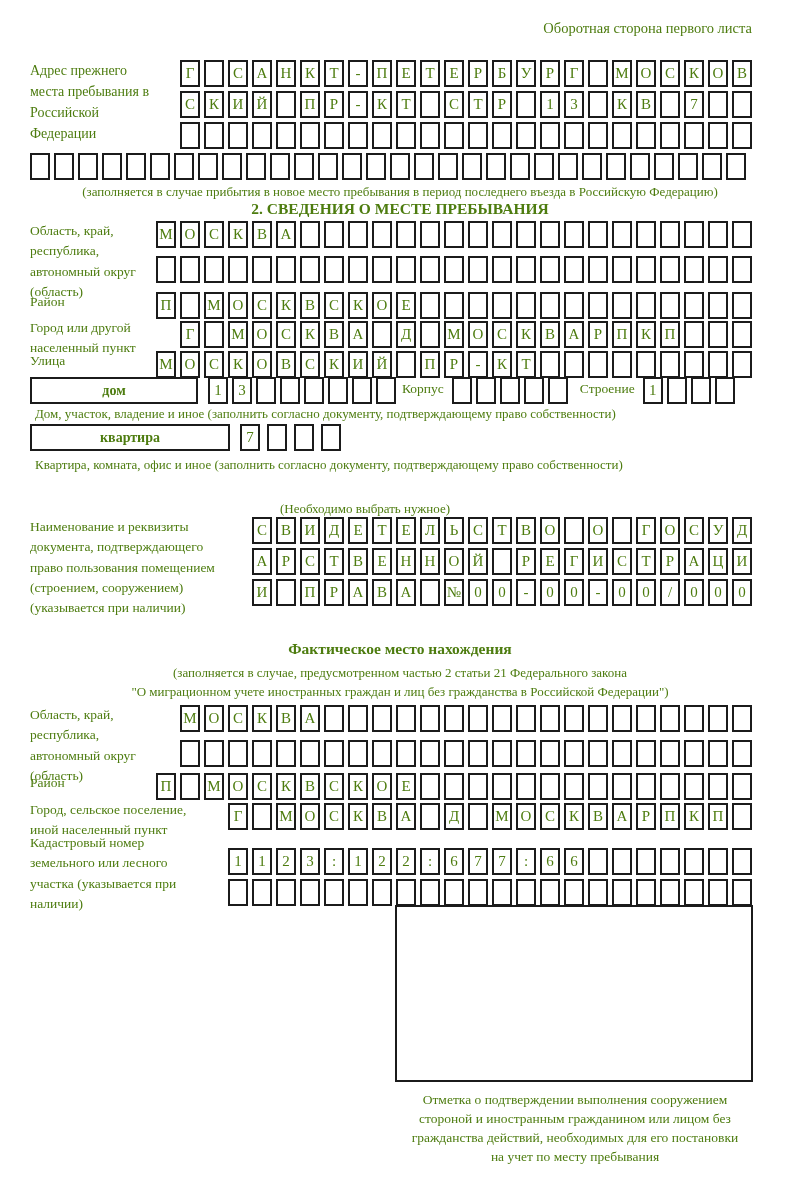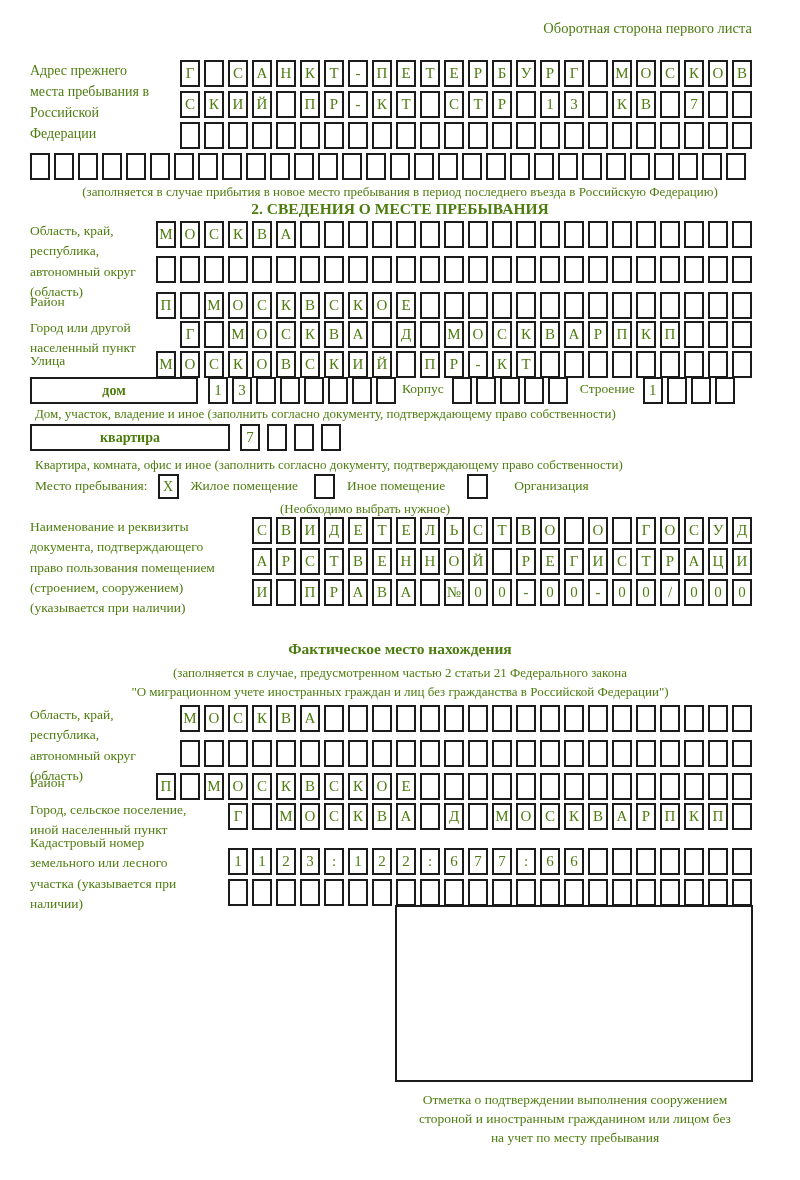--- a/index.html
+++ b/index.html
@@ -76,29 +76,20 @@
     <div class="grid-row"><span class="cell">1</span><span class="cell"></span><span class="cell"></span><span class="cell"></span></div>
   </div>
   <div class="abs caption" style="top:405px;left:35px;">Дом, участок, владение и иное (заполнить согласно документу, подтверждающему право собственности)</div>
 
   <div class="field" style="top:424px;">
     <div class="widebox" style="width:200px;">квартира</div>
     <div class="grid-row gap6" style="margin-left:10px;"><span class="cell">7</span><span class="cell"></span><span class="cell"></span><span class="cell"></span></div>
   </div>
   <div class="abs caption" style="top:456px;left:35px;">Квартира, комната, офис и иное (заполнить согласно документу, подтверждающему право собственности)</div>
 
-  <div class="field" style="top:474px;left:35px;align-items:center;">
-    <div class="label" style="white-space:nowrap;">Место пребывания:</div>
-    <span class="checkbox" style="margin-left:10px;">X</span>
-    <div class="label" style="margin-left:12px;white-space:nowrap;">Жилое помещение</div>
-    <span class="checkbox" style="margin-left:16px;"></span>
-    <div class="label" style="margin-left:12px;white-space:nowrap;">Иное помещение</div>
-    <span class="checkbox" style="margin-left:22px;"></span>
-    <div class="label" style="margin-left:26px;white-space:nowrap;">Организация</div>
-  </div>
   <div class="abs caption" style="top:500px;left:205px;width:320px;text-align:center;">(Необходимо выбрать нужное)</div>
 
   <div class="field" style="top:517px;">
     <div class="label" style="width:222px;padding-right:20px;">Наименование и реквизиты документа, подтверждающего право пользования помещением (строением, сооружением) (указывается при наличии)</div>
     <div class="rows-col">
       <div class="grid-row"><span class="cell">С</span><span class="cell">В</span><span class="cell">И</span><span class="cell">Д</span><span class="cell">Е</span><span class="cell">Т</span><span class="cell">Е</span><span class="cell">Л</span><span class="cell">Ь</span><span class="cell">С</span><span class="cell">Т</span><span class="cell">В</span><span class="cell">О</span><span class="cell"></span><span class="cell">О</span><span class="cell"></span><span class="cell">Г</span><span class="cell">О</span><span class="cell">С</span><span class="cell">У</span><span class="cell">Д</span></div>
       <div class="grid-row"><span class="cell">А</span><span class="cell">Р</span><span class="cell">С</span><span class="cell">Т</span><span class="cell">В</span><span class="cell">Е</span><span class="cell">Н</span><span class="cell">Н</span><span class="cell">О</span><span class="cell">Й</span><span class="cell"></span><span class="cell">Р</span><span class="cell">Е</span><span class="cell">Г</span><span class="cell">И</span><span class="cell">С</span><span class="cell">Т</span><span class="cell">Р</span><span class="cell">А</span><span class="cell">Ц</span><span class="cell">И</span></div>
       <div class="grid-row"><span class="cell">И</span><span class="cell"></span><span class="cell">П</span><span class="cell">Р</span><span class="cell">А</span><span class="cell">В</span><span class="cell">А</span><span class="cell"></span><span class="cell">№</span><span class="cell">0</span><span class="cell">0</span><span class="cell">-</span><span class="cell">0</span><span class="cell">0</span><span class="cell">-</span><span class="cell">0</span><span class="cell">0</span><span class="cell">/</span><span class="cell">0</span><span class="cell">0</span><span class="cell">0</span></div>
     </div>
   </div>
@@ -130,16 +121,17 @@
     <div class="rows-col" style="margin-top:15px;">
       <div class="grid-row"><span class="cell">1</span><span class="cell">1</span><span class="cell">2</span><span class="cell">3</span><span class="cell">:</span><span class="cell">1</span><span class="cell">2</span><span class="cell">2</span><span class="cell">:</span><span class="cell">6</span><span class="cell">7</span><span class="cell">7</span><span class="cell">:</span><span class="cell">6</span><span class="cell">6</span><span class="cell"></span><span class="cell"></span><span class="cell"></span><span class="cell"></span><span class="cell"></span><span class="cell"></span><span class="cell"></span></div>
       <div class="grid-row"><span class="cell"></span><span class="cell"></span><span class="cell"></span><span class="cell"></span><span class="cell"></span><span class="cell"></span><span class="cell"></span><span class="cell"></span><span class="cell"></span><span class="cell"></span><span class="cell"></span><span class="cell"></span><span class="cell"></span><span class="cell"></span><span class="cell"></span><span class="cell"></span><span class="cell"></span><span class="cell"></span><span class="cell"></span><span class="cell"></span><span class="cell"></span><span class="cell"></span></div>
     </div>
   </div>
 
   <div class="abs" style="top:905px;left:395px;width:358px;height:177px;border:2px solid #1b1b1b;box-sizing:border-box;"></div>
   <div class="abs" style="top:1090px;left:355px;width:440px;text-align:center;font-size:13.5px;line-height:1.42;">
     <div>Отметка о подтверждении выполнения сооружением</div>
     <div>стороной и иностранным гражданином или лицом без</div>
+    <div>гражданства действий, необходимых для его постановки</div>
     <div>на учет по месту пребывания</div>
   </div>
 
 </div>
 
 </body></html>

